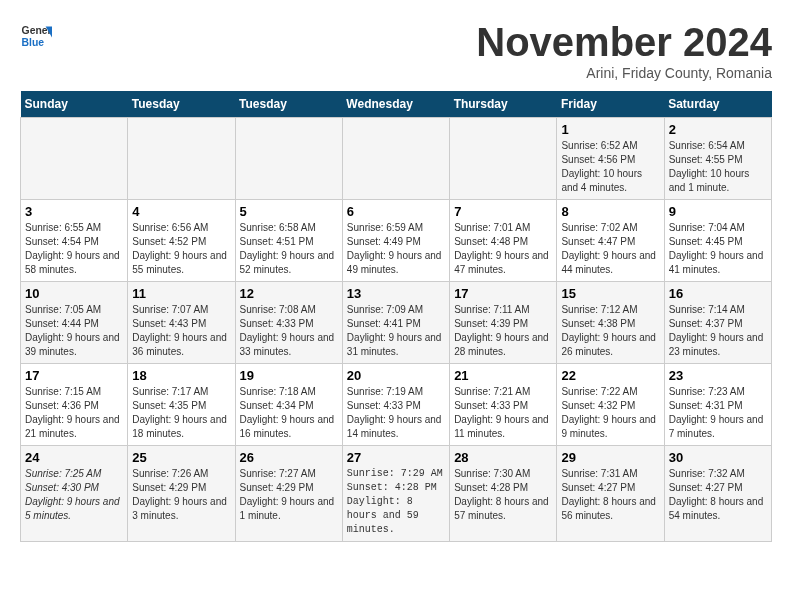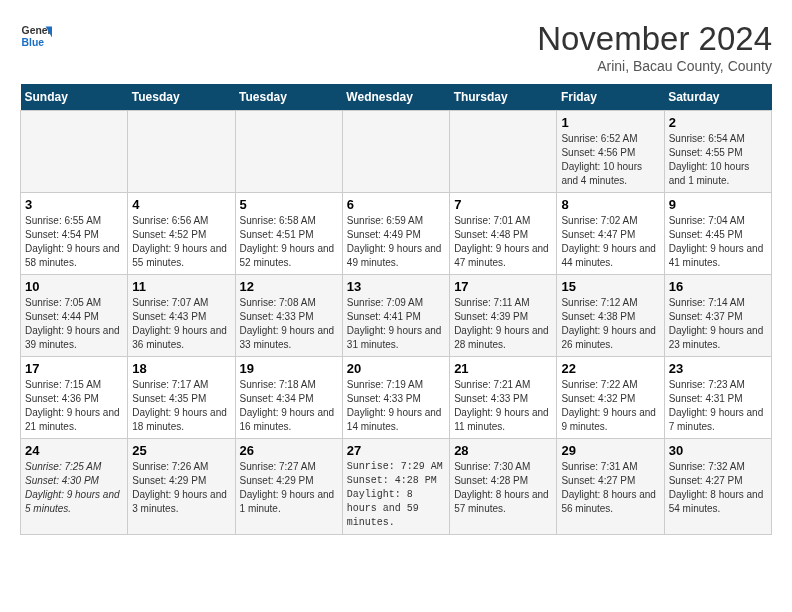--- a/index.html
+++ b/index.html
@@ -22,22 +22,22 @@
       gap: 4px;
     }
     .logo-icon {
       width: 32px;
       height: 32px;
     }
     .title-area {
       text-align: right;
     }
     .month-title {
-      font-size: 33px;
-      font-weight: normal;
+      font-size: 40px;
+      font-weight: bold;
       color: #333;
     }
     .subtitle {
       font-size: 14px;
       color: #555;
     }
     table {
       width: 100%;
       border-collapse: collapse;
       font-size: 11px;
@@ -84,21 +84,21 @@
 <div class="header-area">
   <div class="logo">
     <svg class="logo-icon" viewBox="0 0 40 40" xmlns="http://www.w3.org/2000/svg">
       <text x="2" y="18" font-size="13" font-weight="bold" fill="#333">General</text>
       <text x="2" y="32" font-size="13" font-weight="bold" fill="#1a6fc4">Blue</text>
       <polygon points="32,8 40,8 40,22" fill="#1a6fc4"></polygon>
     </svg>
   </div>
   <div class="title-area">
     <div class="month-title">November 2024</div>
-    <div class="subtitle">Arini, Bacau County, County</div>
+    <div class="subtitle">Arini, Friday County, Romania</div>
   </div>
 </div>
 
 <table>
   <thead>
     <tr>
     <th>Sunday</th>
         <th>Tuesday</th>
         <th>Tuesday</th>
         <th>Wednesday</th>

